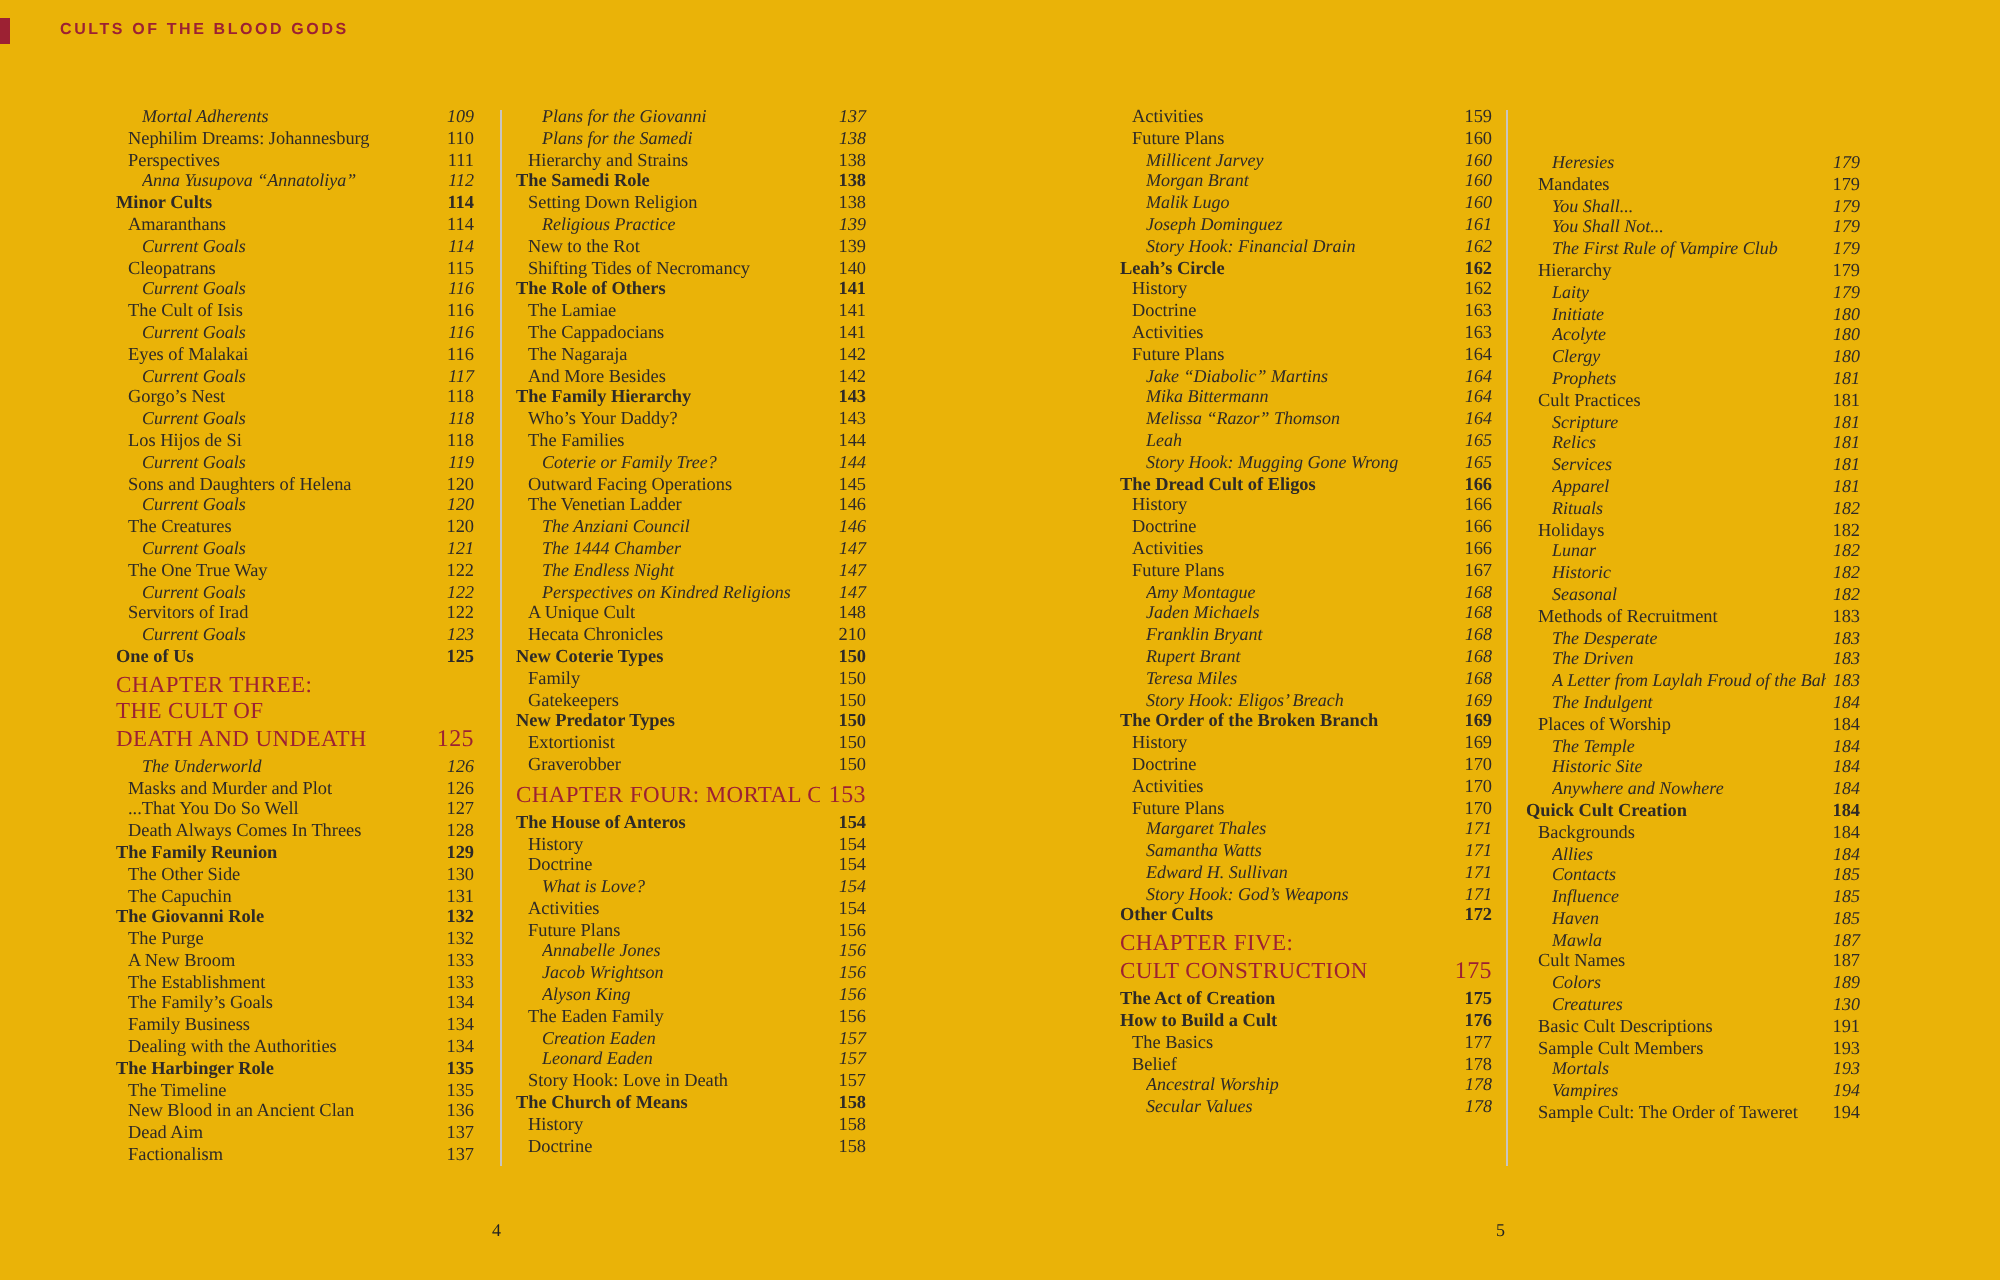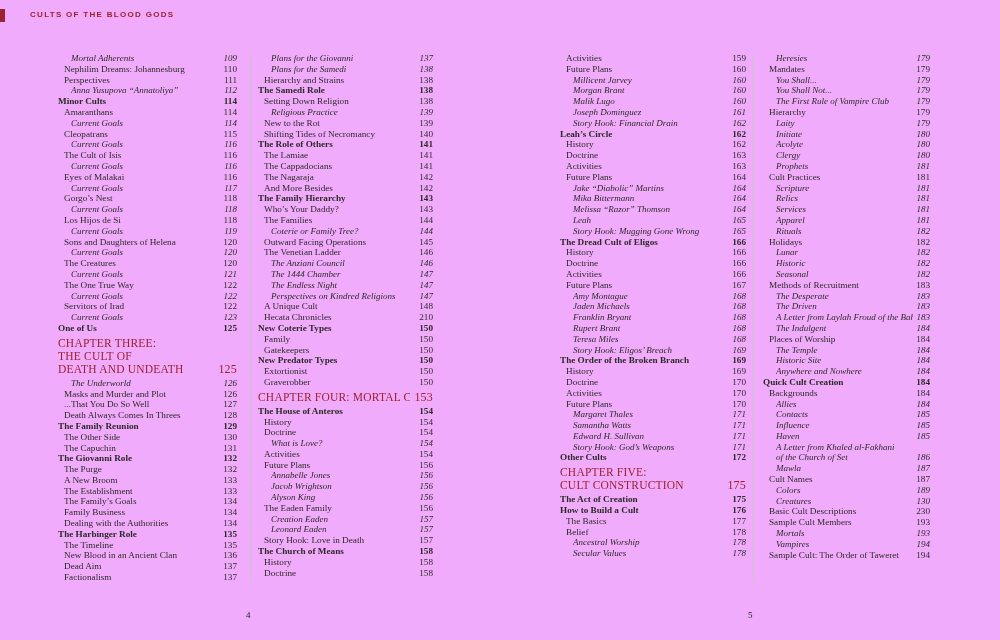--- a/index.html
+++ b/index.html
@@ -2,36 +2,36 @@
 <html><head>
 <meta charset="utf-8">
 <style>
   :root{
     --red:#9c2133;
     --ink:#2e2a28;
     --divider:#c9c5c0;
   }
   html,body{margin:0;padding:0;background:#fff;}
   .page{
-    position:relative;width:1000px;height:640px;background:#f0abfc;
+    position:relative;width:1000px;height:640px;background:#eab308;
     font-family:"Liberation Serif",serif;color:var(--ink);overflow:hidden;
   }
   .book-header{
     position:absolute;left:30px;top:10px;
     font-family:"Liberation Sans",sans-serif;font-weight:700;
     font-size:8px;letter-spacing:1.3px;color:var(--red);
   }
   .corner-tab{
     position:absolute;left:0;top:9px;width:5px;height:13px;background:var(--red);
   }
   .toc-col{position:absolute;top:53px;}
   #colA{left:58px;width:179px;}
   #colB{left:258px;width:175px;}
   #colC{left:560px;width:186px;}
-  #colD{left:763px;width:167px;}
+  #colD{left:763px;width:167px;margin-top:23px;}
   .divider{position:absolute;top:55px;height:528px;width:1px;background:var(--divider);}
   #div1{left:250px;}
   #div2{left:753px;}
   .entry .line{
     display:flex;justify-content:space-between;align-items:baseline;
     height:10.8px;line-height:10.8px;font-size:9.2px;
   }
   .entry .t{white-space:nowrap;overflow:hidden;flex:1;margin-right:4px;}
   .entry .p{flex-shrink:0;font-feature-settings:"onum" 1;font-variant-numeric:oldstyle-nums;}
   .s-n .line{padding-left:6px;}
@@ -1112,29 +1112,20 @@
         </div>
       </div>
       <div class="entry s-i">
         <div class="line">
           <span class="t">Haven</span>
           <span class="p">185</span>
         </div>
       </div>
       <div class="entry s-i">
         <div class="line">
-          <span class="t">A Letter from Khaled al-Fakhani</span>
-        </div>
-        <div class="line">
-          <span class="t">of the Church of Set</span>
-          <span class="p">186</span>
-        </div>
-      </div>
-      <div class="entry s-i">
-        <div class="line">
           <span class="t">Mawla</span>
           <span class="p">187</span>
         </div>
       </div>
       <div class="entry s-n">
         <div class="line">
           <span class="t">Cult Names</span>
           <span class="p">187</span>
         </div>
       </div>
@@ -1146,21 +1137,21 @@
       </div>
       <div class="entry s-i">
         <div class="line">
           <span class="t">Creatures</span>
           <span class="p">130</span>
         </div>
       </div>
       <div class="entry s-n">
         <div class="line">
           <span class="t">Basic Cult Descriptions</span>
-          <span class="p">230</span>
+          <span class="p">191</span>
         </div>
       </div>
       <div class="entry s-n">
         <div class="line">
           <span class="t">Sample Cult Members</span>
           <span class="p">193</span>
         </div>
       </div>
       <div class="entry s-i">
         <div class="line">

